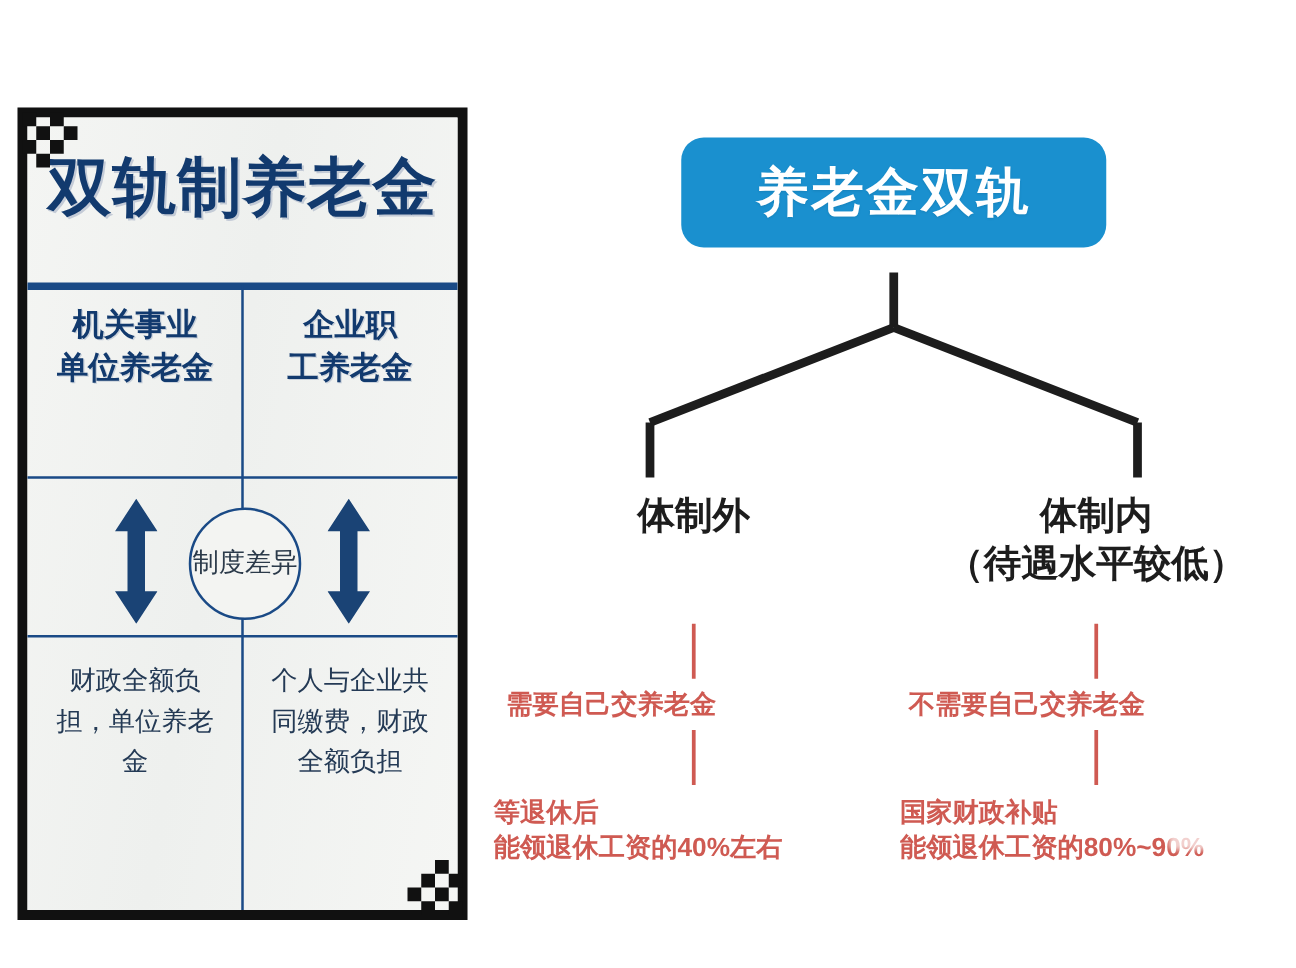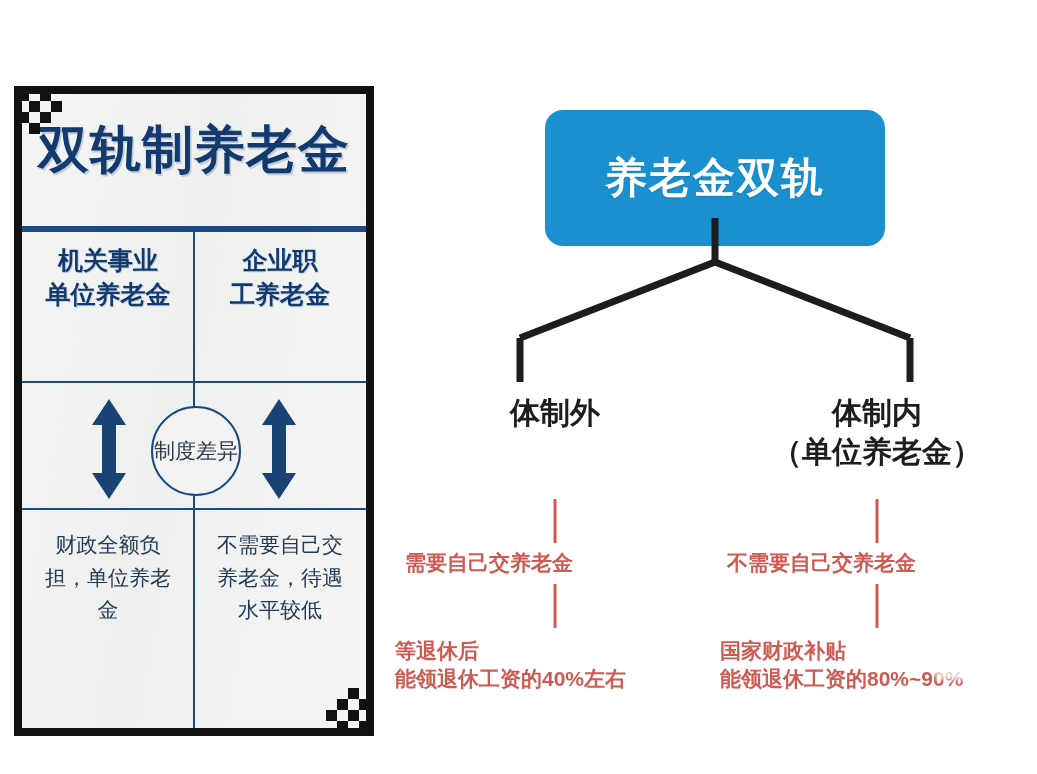--- a/index.html
+++ b/index.html
@@ -165,21 +165,21 @@
     left: 390px;
     top: 0;
     width: 647px;
     height: 774px;
   }
   #root-box {
     position: absolute;
     left: 155px;
     top: 110px;
     width: 340px;
-    height: 136px;
+    height: 88px;
     background: #1a90cf;
     border-radius: 18px;
     display: flex;
     align-items: center;
     justify-content: center;
   }
   #root-box span {
     font-size: 42px;
     font-weight: bold;
     color: #ffffff;
@@ -291,21 +291,21 @@
   <svg class="dbl-arrow" id="arrow-right" viewBox="0 0 34 100">
     <polygon points="17,0 34,26 24,26 24,74 34,74 17,100 0,74 10,74 10,26 0,26" fill="#1a4375"></polygon>
   </svg>
 
   <div id="diff-circle">
     <span>制度</span>
     <span>差异</span>
   </div>
 
   <div class="col-desc" id="col-desc-left">财政全额负担，单位养老金</div>
-  <div class="col-desc" id="col-desc-right">不需要自己交养老金，待遇水平较低</div>
+  <div class="col-desc" id="col-desc-right">个人与企业共同缴费，财政全额负担</div>
 </div>
 
 <div id="right-diagram">
 
   <div id="root-box">
     <span>养老金双轨</span>
   </div>
 
   <svg id="connector-svg">
 
@@ -322,21 +322,21 @@
 
     <line x1="487" y1="499" x2="487" y2="543" stroke="#cf5a52" stroke-width="3"></line>
     <line x1="487" y1="584" x2="487" y2="628" stroke="#cf5a52" stroke-width="3"></line>
   </svg>
 
   <div class="branch-label" id="branch-label-left">
     <div>体制外</div>
   </div>
   <div class="branch-label" id="branch-label-right">
     <div>体制内</div>
-    <div>（单位养老金）</div>
+    <div>（待遇水平较低）</div>
   </div>
 
   <div class="red-mid" id="red-mid-left">需要自己交养老金</div>
   <div class="red-mid" id="red-mid-right">不需要自己交养老金</div>
 
   <div class="red-bottom" id="red-bottom-left">
     <div>等退休后</div>
     <div>能领退休工资的40%左右</div>
   </div>
   <div class="red-bottom" id="red-bottom-right">

